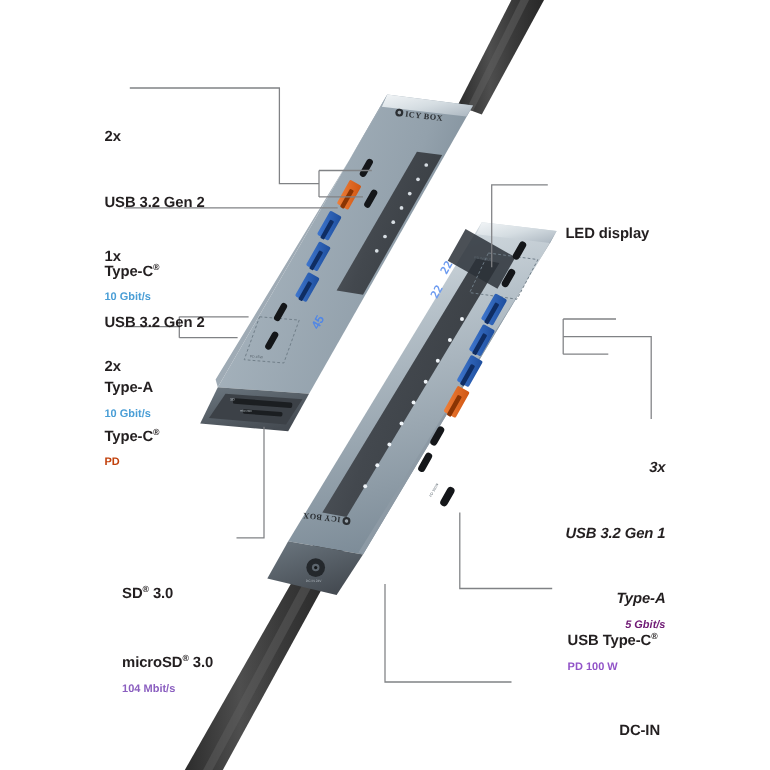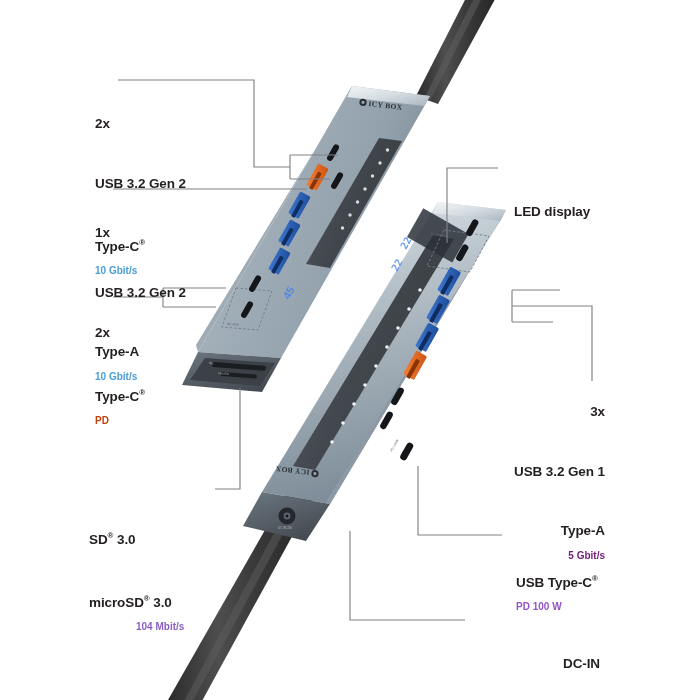--- a/index.html
+++ b/index.html
@@ -247,29 +247,29 @@
         <div class="line">1x</div>
         <div class="line">USB 3.2 Gen 2</div>
         <div class="line">Type-A</div>
         <div class="speed" style="color: rgb(74, 158, 214);">10 Gbit/s</div>
       </div>
       <div class="callout" style="left: 95px; top: 281px;">
         <div class="line">2x</div>
         <div class="line">Type-C<span class="reg">®</span></div>
         <div class="speed" style="color: #c2410c;">PD</div>
       </div>
-      <div class="callout" style="left: 89px; top: 484px;">
+      <div class="callout" style="left: 111px; top: 484px;">
         <div class="line">SD<span class="reg">®</span> 3.0</div>
         <div class="line">microSD<span class="reg">®</span> 3.0</div>
-        <div class="speed" style="color: rgb(139, 95, 192); margin-left: 47px;">104 Mbit/s</div>
+        <div class="speed" style="color: rgb(139, 95, 192);">104 Mbit/s</div>
       </div>
       <div class="callout" style="left: 514px; top: 160px;">
         <div class="line">LED display</div>
       </div>
-      <div class="callout right" style="left: 390px; top: 360px; width: 215px;">
+      <div class="callout right" style="left: 390px; top: 373px; width: 215px; font-style: italic;">
         <div class="line">3x</div>
         <div class="line">USB 3.2 Gen 1</div>
         <div class="line">Type-A</div>
         <div class="speed" style="color: #701a75;">5 Gbit/s</div>
       </div>
       <div class="callout" style="left: 516px; top: 527px;">
         <div class="line">USB Type-C<span class="reg">®</span></div>
         <div class="speed" style="color: rgb(146, 84, 200);">PD 100 W</div>
       </div>
       <div class="callout right" style="left: 385px; top: 612px; width: 215px;">

